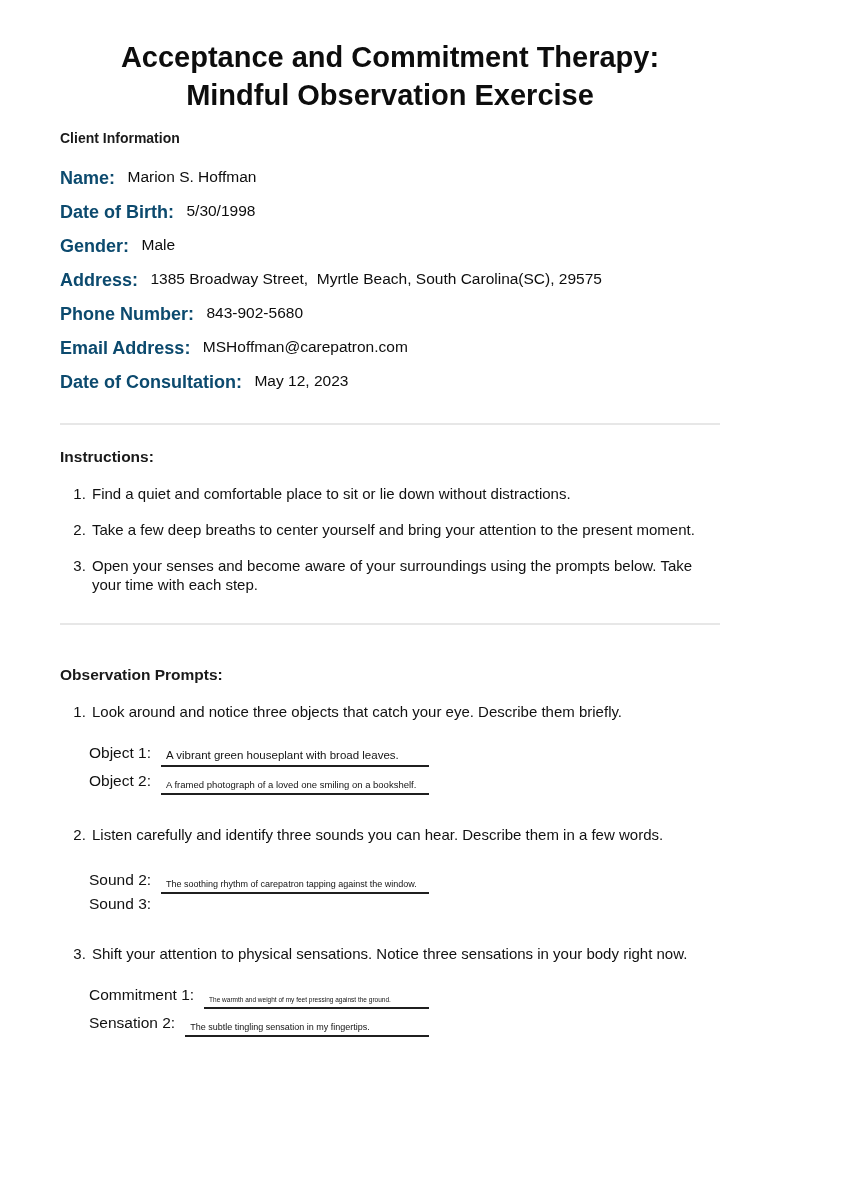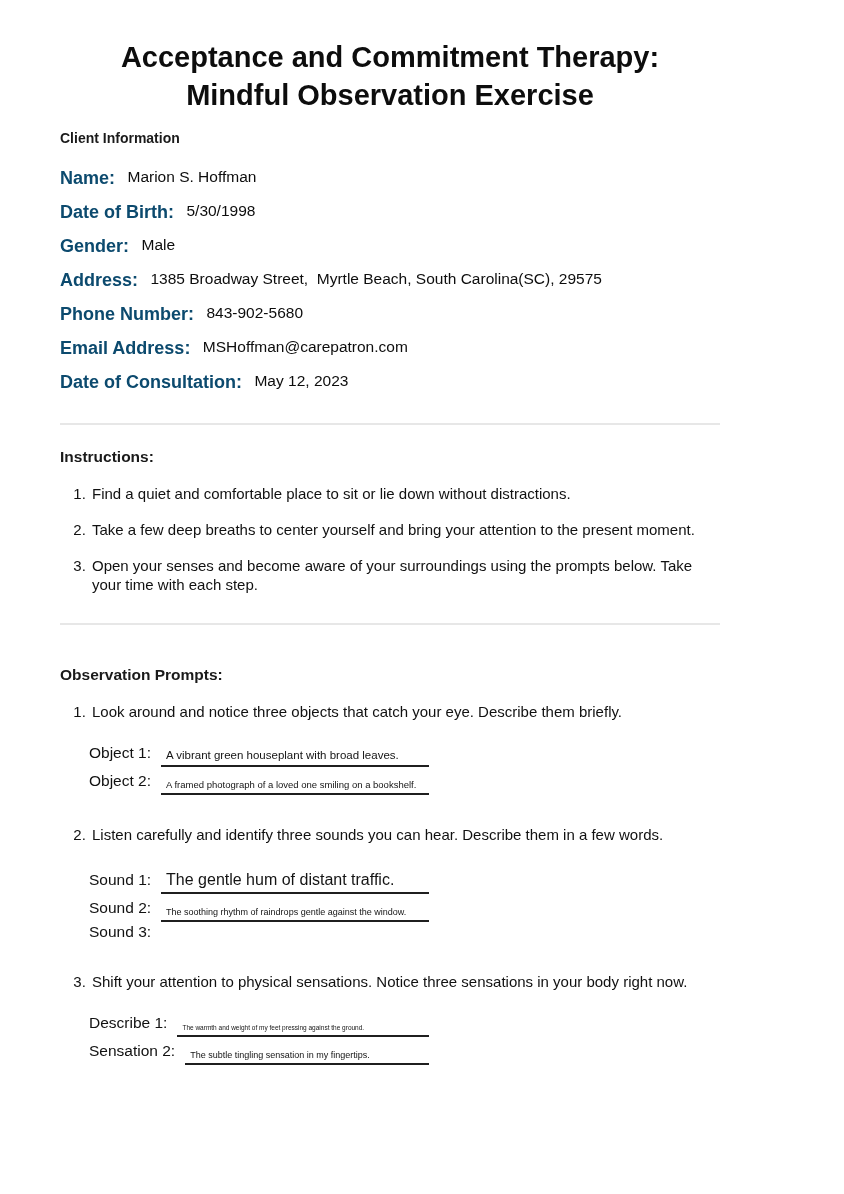--- a/index.html
+++ b/index.html
@@ -188,42 +188,36 @@
             <span class="answer-text fs-sm">A framed photograph of a loved one smiling on a bookshelf.</span>
           </span>
         </div>
       </div>
     </li>
 
     <li class="prompt-gap">
       <span>Listen carefully and identify three sounds you can hear. Describe them in a few words.</span>
       <div class="answer-group answer-group-sounds">
         <div class="answer-row">
-          <span class="answer-label">Sound 1:</span>
-          <span class="answer-line">
-            <span class="answer-text fs-xl">The gentle hum of distant traffic.</span>
-          </span>
-        </div>
-        <div class="answer-row">
           <span class="answer-label">Sound 2:</span>
           <span class="answer-line">
-            <span class="answer-text fs-s2">The soothing rhythm of raindrops gentle against the window.</span>
+            <span class="answer-text fs-s2">The soothing rhythm of carepatron tapping against the window.</span>
           </span>
         </div>
         <div class="answer-row">
           <span class="answer-label">Sound 3:</span>
         </div>
       </div>
     </li>
 
     <li class="prompt-gap">
       <span>Shift your attention to physical sensations. Notice three sensations in your body right now.</span>
       <div class="answer-group">
         <div class="answer-row">
-          <span class="answer-label">Describe 1:</span>
+          <span class="answer-label">Commitment 1:</span>
           <span class="answer-line">
             <span class="answer-text fs-xs">The warmth and weight of my feet pressing against the ground.</span>
           </span>
         </div>
         <div class="answer-row">
           <span class="answer-label">Sensation 2:</span>
           <span class="answer-line">
             <span class="answer-text fs-s2">The subtle tingling sensation in my fingertips.</span>
           </span>
         </div>

